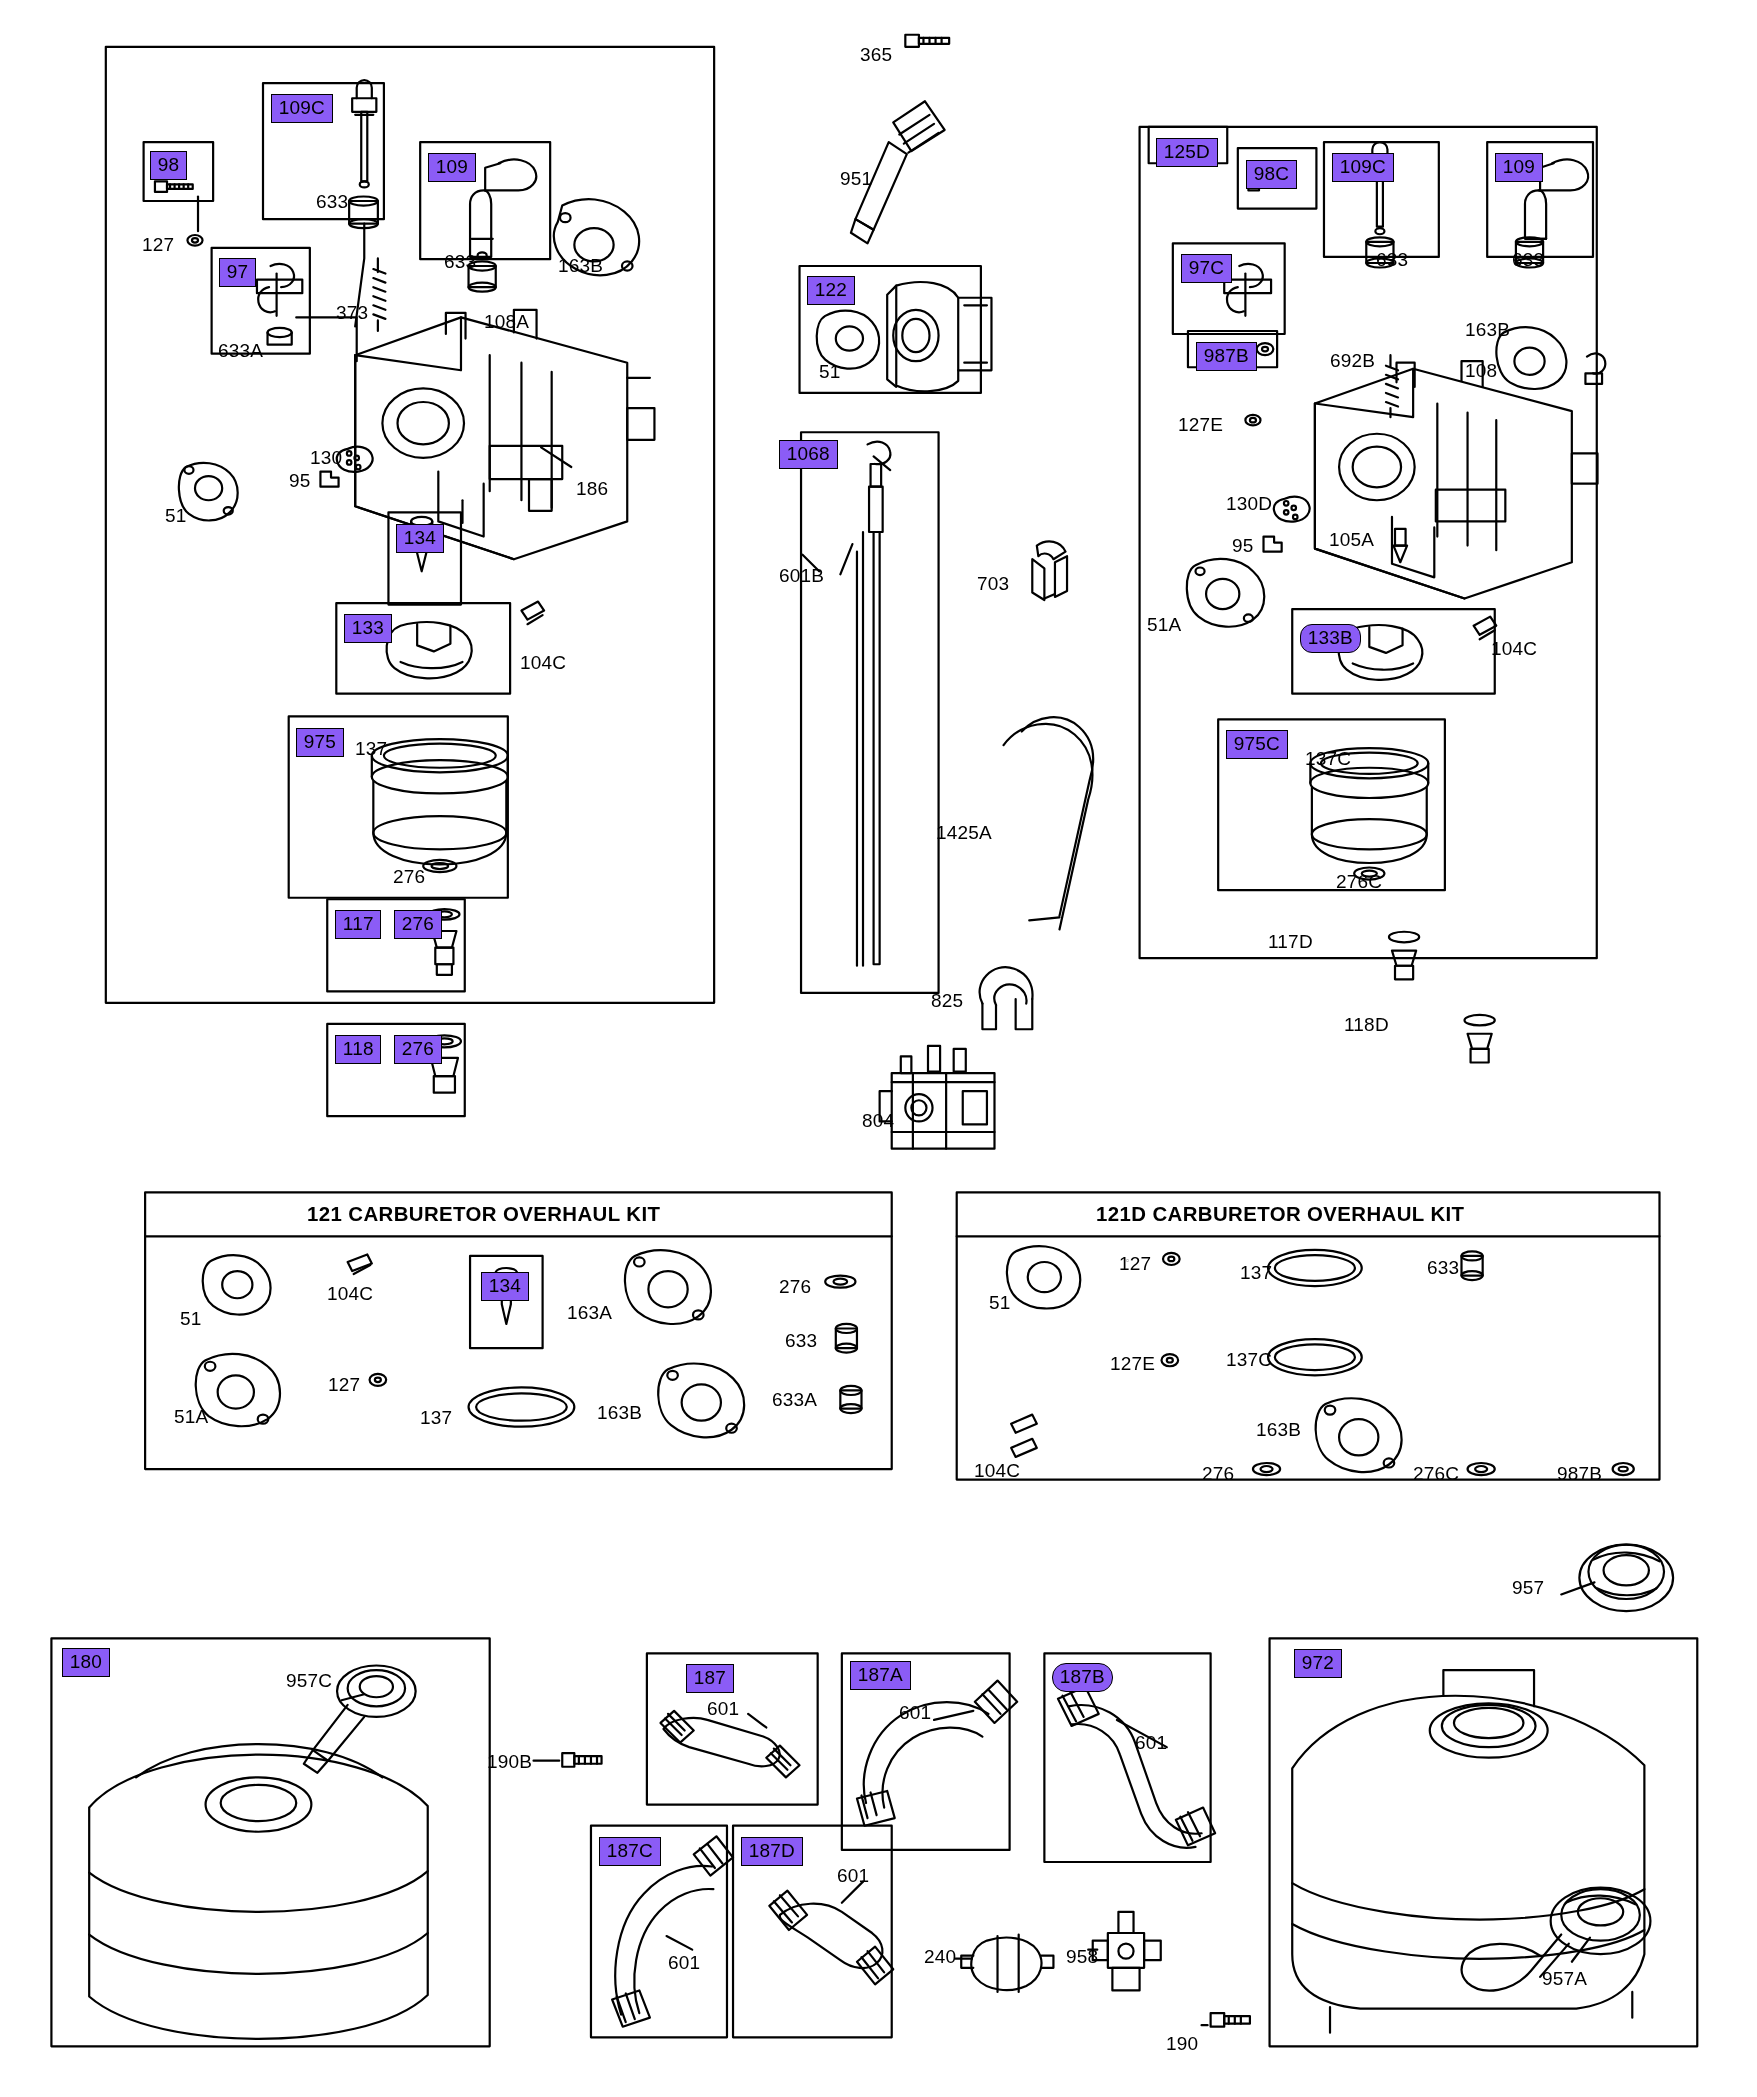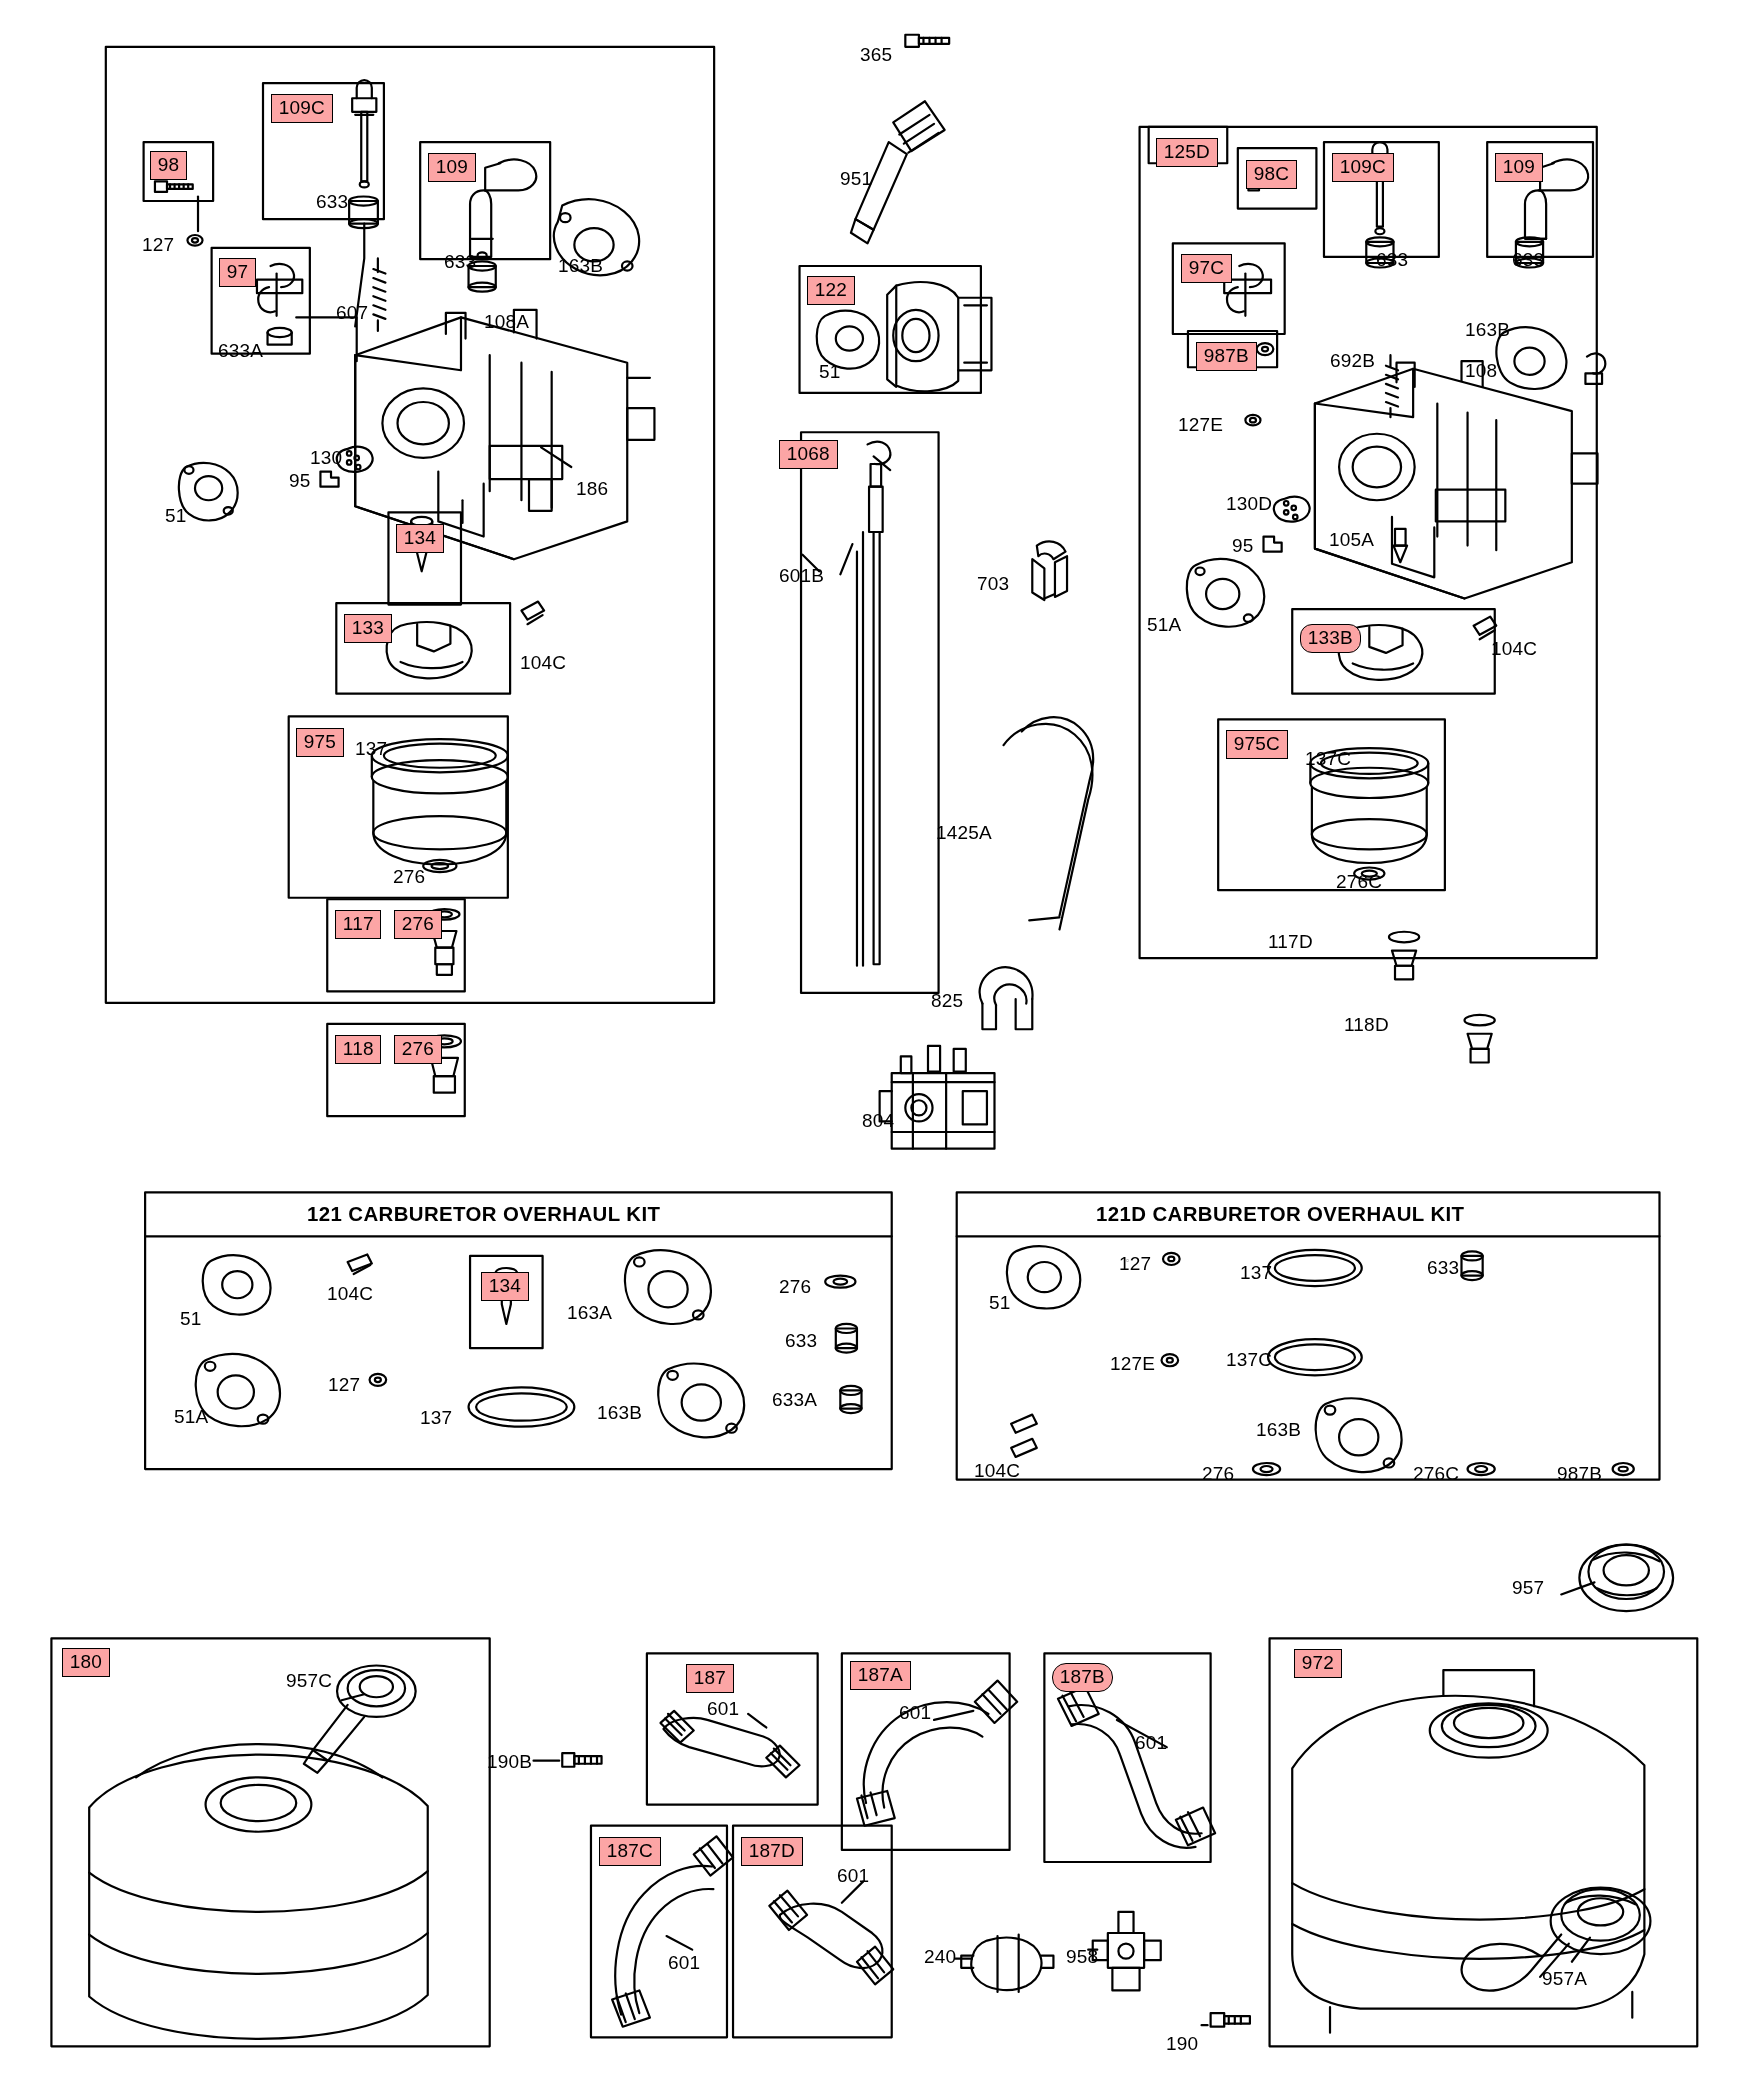--- a/index.html
+++ b/index.html
@@ -28,21 +28,21 @@
     font-size: 19px;
     line-height: 21px;
     letter-spacing: 0.2px;
     color: #000;
     white-space: nowrap;
     font-family: "Liberation Sans", sans-serif;
   }
   .lbl.boxed {
     border: 1.5px solid #000;
     padding: 2.3px 6.8px 3.8px 6.8px;
-    background: #fca5a5;
+    background: #8b5cf6;
   }
 
   
   .kit-title {
     position: absolute;
     font-size: 20.4px;
     font-weight: bold;
     letter-spacing: 0.4px;
     white-space: nowrap;
   }
@@ -525,21 +525,21 @@
       <div class="lbl" style="left: 860px; top: 44px;">365</div>
       <div class="lbl" style="left: 840px; top: 168px;">951</div>
       <div class="lbl boxed" style="left: 271px; top: 94px;">109C</div>
       <div class="lbl boxed" style="left: 150px; top: 151px;">98</div>
       <div class="lbl boxed" style="left: 428px; top: 153px;">109</div>
       <div class="lbl" style="left: 316px; top: 191px;">633</div>
       <div class="lbl" style="left: 142px; top: 234px;">127</div>
       <div class="lbl boxed" style="left: 219px; top: 258px;">97</div>
       <div class="lbl" style="left: 444px; top: 251px;">633</div>
       <div class="lbl" style="left: 558px; top: 255px;">163B</div>
-      <div class="lbl" style="left: 336px; top: 302px;">607</div>
+      <div class="lbl" style="left: 336px; top: 302px;">373</div>
       <div class="lbl" style="left: 484px; top: 311px;">108A</div>
       <div class="lbl" style="left: 218px; top: 340px;">633A</div>
       <div class="lbl" style="left: 310px; top: 447px;">130</div>
       <div class="lbl" style="left: 289px; top: 470px;">95</div>
       <div class="lbl" style="left: 576px; top: 478px;">186</div>
       <div class="lbl" style="left: 165px; top: 505px;">51</div>
       <div class="lbl boxed" style="left: 396px; top: 524px;">134</div>
       <div class="lbl boxed" style="left: 344px; top: 614px;">133</div>
       <div class="lbl" style="left: 520px; top: 652px;">104C</div>
       <div class="lbl boxed" style="left: 296px; top: 728px;">975</div>

